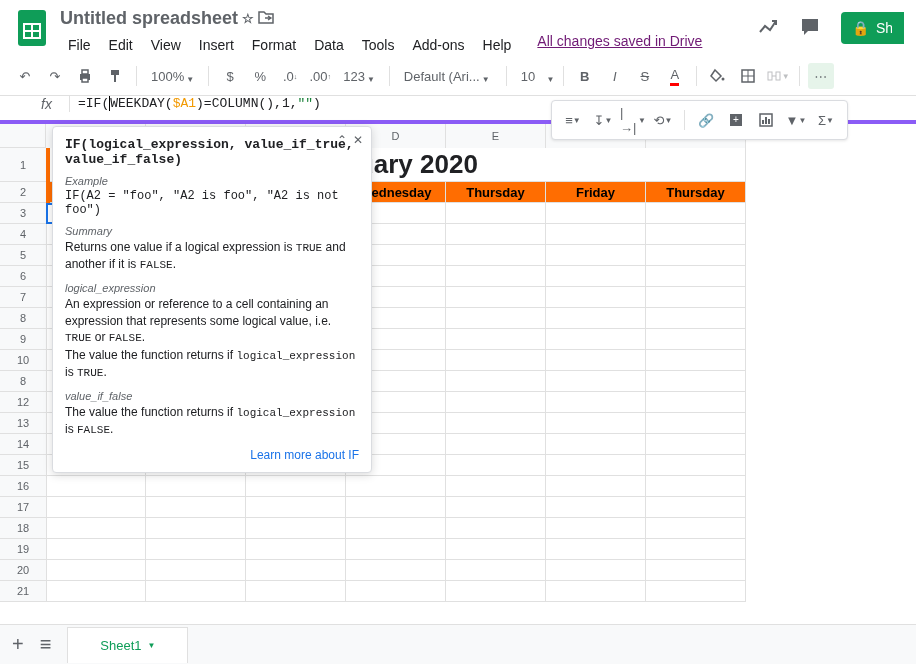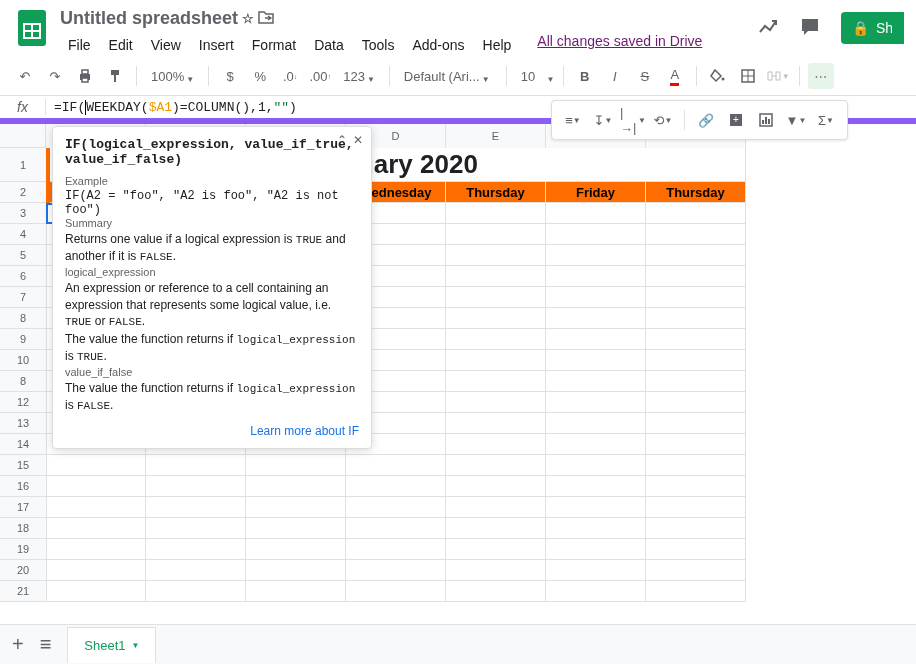--- a/index.html
+++ b/index.html
@@ -16,21 +16,21 @@
   .saved-link { color: #701a75; text-decoration: underline; font-size: 14px; margin-left: 16px; cursor: pointer; }
   .header-right { display: flex; align-items: center; gap: 20px; margin-top: 4px; }
   .header-right-icon { color: #5f6368; cursor: pointer; }
   .share-btn { background: #0f9d58; color: #fff; padding: 8px 12px; border-radius: 4px 0 0 4px; font-size: 14px; display: flex; align-items: center; gap: 6px; }
   .toolbar { display: flex; align-items: center; padding: 6px 12px; gap: 4px; border-bottom: 1px solid #e0e0e0; }
   .tb-btn { width: 26px; height: 26px; display: flex; align-items: center; justify-content: center; color: #5f6368; cursor: pointer; border-radius: 3px; }
   .tb-sep { width: 1px; height: 20px; background: #e0e0e0; margin: 0 4px; }
   .tb-text { padding: 0 6px; color: #5f6368; font-size: 13px; display: flex; align-items: flex-end; gap: 2px; }
   .tb-more { background: #e6f4ea; }
   .toolbar2 { position: absolute; top: 100px; right: 68px; display: flex; align-items: center; gap: 4px; background: #fff; border: 1px solid #dadce0; border-radius: 4px; padding: 6px 8px; box-shadow: 0 1px 3px rgba(0,0,0,0.1); z-index: 5; }
-  .fx-bar { display: flex; align-items: center; border-bottom: 6px solid #8b5cf6; height: 28px; }
+  .fx-bar { display: flex; align-items: flex-start; border-bottom: 4px solid #8b5cf6; height: 28px; padding-left: 24px; }
   .fx-label { width: 46px; text-align: center; font-style: italic; color: #5f6368; border-right: 1px solid #e0e0e0; font-size: 14px; }
   .fx-input { flex: 1; padding: 0 8px; font-family: 'Courier New', monospace; font-size: 13px; }
   .fx-cursor { border-right: 1px solid #000; }
   .fx-orange { color: #f29900; }
   .fx-green { color: #188038; }
   .grid-area { position: relative; display: flex; height: 470px; }
   .corner { width: 46px; height: 24px; background: #f8f9fa; border-right: 1px solid #e0e0e0; border-bottom: 1px solid #e0e0e0; }
   .col-headers { display: flex; background: #f8f9fa; border-bottom: 1px solid #e0e0e0; position: absolute; left: 46px; top: 0; }
   .col-h { width: 100px; height: 24px; border-right: 1px solid #e0e0e0; text-align: center; line-height: 24px; color: #5f6368; font-size: 11px; }
   .row-headers { position: absolute; top: 24px; left: 0; background: #f8f9fa; border-right: 1px solid #e0e0e0; }
@@ -40,28 +40,28 @@
   .row { display: flex; }
   .cell { width: 100px; height: 21px; border-right: 1px solid #e0e0e0; border-bottom: 1px solid #e0e0e0; }
   .title-cell { grid-column: 1 / span 7; background: #fff; font-weight: bold; font-size: 26px; text-align: center; display: flex; align-items: center; justify-content: center; position: absolute; left: 0; top: 0; width: 700px; height: 34px; border-right: 1px solid #e0e0e0; border-bottom: 1px solid #e0e0e0; }
   .day-row { position: absolute; top: 34px; left: 0; display: flex; }
   .day-cell { width: 100px; height: 21px; background: #ff6d01; color: #000; font-weight: bold; text-align: center; line-height: 21px; border-right: 1px solid #e0e0e0; border-bottom: 1px solid #e0e0e0; font-size: 13px; }
   .active-cell { position: absolute; left: 0; top: 55px; width: 100px; height: 21px; border: 2px solid #1a73e8; background: #fff; z-index: 2; }
   .active-orange-strip { position: absolute; left: 0; top: 0; width: 4px; height: 76px; background: #ff6d01; z-index: 1; }
   .tooltip { position: absolute; left: 52px; top: 126px; width: 320px; background: #fff; border: 1px solid #dadce0; box-shadow: 0 2px 10px rgba(0,0,0,0.15); border-radius: 4px; padding: 10px 12px; z-index: 20; font-size: 12px; }
   .tooltip-sig { font-family: 'Courier New', monospace; font-size: 13px; margin-bottom: 8px; font-weight: bold; }
   .tooltip-arrows { position: absolute; right: 8px; top: 6px; display: flex; gap: 6px; color: #5f6368; }
-  .tooltip-section-title { color: #5f6368; font-size: 11px; margin-bottom: 2px; }
+  .tooltip-section-title { color: #5f6368; font-size: 11px; margin-top: 8px; margin-bottom: 2px; font-style: italic; }
   .tooltip-example { font-family: 'Courier New', monospace; font-size: 12px; }
   .tooltip-desc { font-size: 12px; line-height: 1.4; }
   .tooltip-code { font-family: 'Courier New', monospace; font-size: 11px; }
   .tooltip-link { color: #1a73e8; margin-top: 10px; cursor: pointer; text-align: right; }
   .sheet-tabs { position: absolute; bottom: 0; left: 0; right: 0; height: 40px; border-top: 1px solid #e0e0e0; display: flex; align-items: center; padding: 0 12px; gap: 16px; background: #f8f9fa; }
   .sheet-tab-btn { color: #5f6368; cursor: pointer; font-size: 20px; }
-  .sheet-tab { background: #fff; padding: 10px 16px; border-radius: 0; color: #0f9d58; font-weight: 500; display: flex; align-items: center; gap: 6px; border-top: 1px solid #e0e0e0; border-left: 1px solid #e0e0e0; border-right: 1px solid #e0e0e0;}
+  .sheet-tab { background: #fff; padding: 10px 32px; border-radius: 0; color: #0f9d58; font-weight: 500; display: flex; align-items: center; gap: 6px; border-top: 1px solid #e0e0e0; border-left: 1px solid #e0e0e0; border-right: 1px solid #e0e0e0;}
   .dd { font-size: 8px; }
 </style>
 </head>
 <body>
 
 <div class="header">
   <div class="logo">
     <svg viewBox="0 0 28 36">
         <rect x="0" y="0" width="28" height="36" rx="3" fill="#0f9d58"></rect>
         <rect x="6" y="14" width="16" height="14" fill="none" stroke="#fff" stroke-width="2"></rect>

